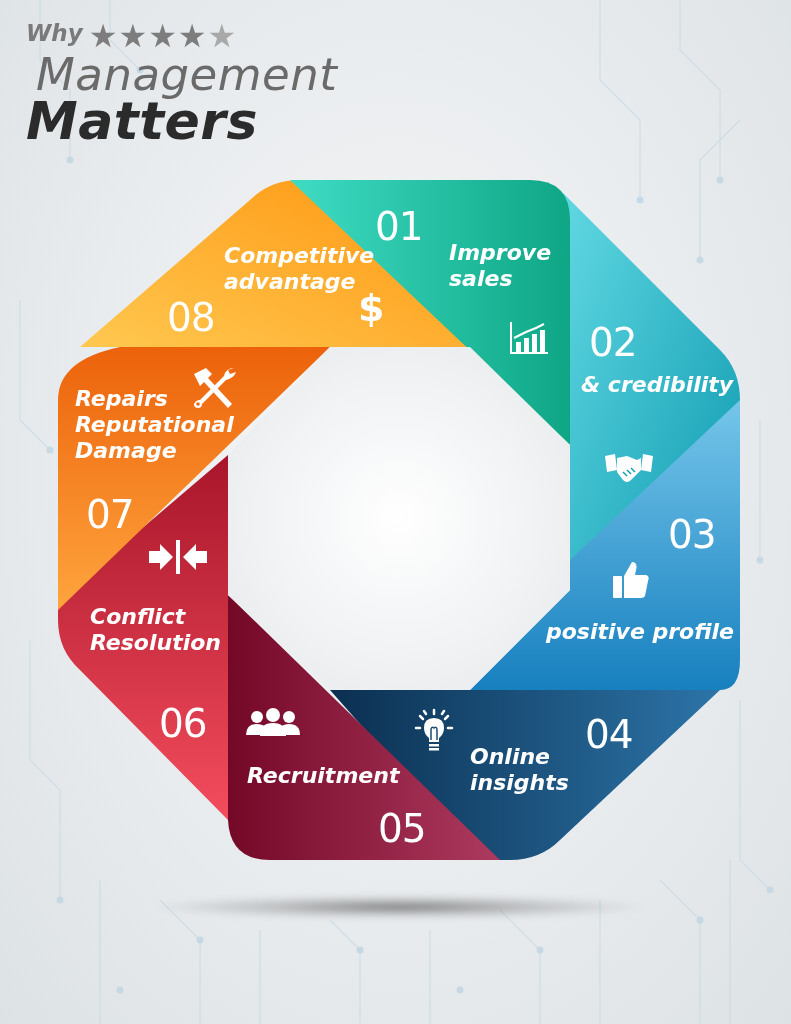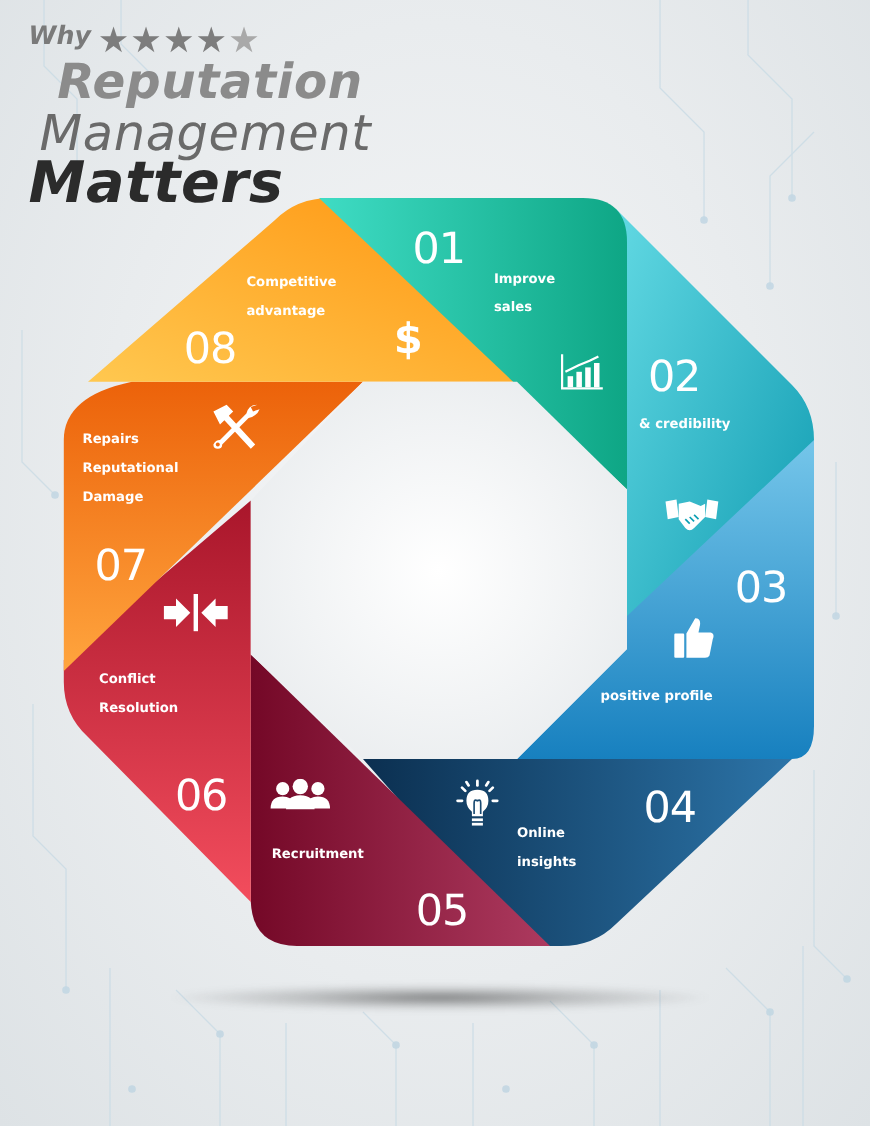--- a/index.html
+++ b/index.html
@@ -22,21 +22,21 @@
   .t3 { font-weight:bold; font-style:italic; font-size:52px; color:#2b2b2b; line-height:46px; margin-left:0px; letter-spacing:0.5px; }
 
   .oct { position:absolute; left:0; top:0; }
   .shadow {
     position:absolute; left:150px; top:895px; width:500px; height:24px;
     background: radial-gradient(ellipse at center, rgba(40,40,40,0.55) 0%, rgba(60,60,60,0.25) 35%, rgba(0,0,0,0) 70%);
     filter: blur(3px);
   }
 
   .num { position:absolute; color:#fff; font-family:"DejaVu Sans","Liberation Sans",sans-serif; font-weight:normal; font-size:39px; letter-spacing:-1px; }
-  .lbl { position:absolute; color:#fff; font-weight:bold; font-size:12px; line-height:26px; }
+  .lbl { position:absolute; color:#fff; font-weight:bold; font-size:22px; line-height:26px;font-style:italic; }
   .icon { position:absolute; }
 </style>
 </head>
 <body>
 
 <svg class="circuit" width="791" height="1024" viewBox="0 0 791 1024">
   <g stroke="#c9dbe5" stroke-width="1.2" fill="none" opacity="0.8">
     <path d="M40 0 V60 L70 90 V160"></path>
       <path d="M110 0 V40 L140 70"></path>
       <path d="M600 0 V80 L640 120 V200"></path>
@@ -79,21 +79,20 @@
   <div class="why-row">
     <span class="why">Why</span>
     <span class="stars">
       <span class="star">★</span>
       <span class="star">★</span>
       <span class="star">★</span>
       <span class="star">★</span>
       <span class="star dim">★</span>
     </span>
   </div>
-  <div class="t1">Reputation</div>
   <div class="t2">Management</div>
   <div class="t3">Matters</div>
 </div>
 
 <div class="shadow"></div>
 
 <svg class="oct" width="791" height="1024" viewBox="0 0 791 1024">
   <defs>
     <linearGradient id="g1" x1="0" y1="0" x2="1" y2="0">
         <stop offset="0" stop-color="#3fdcc4"></stop>

